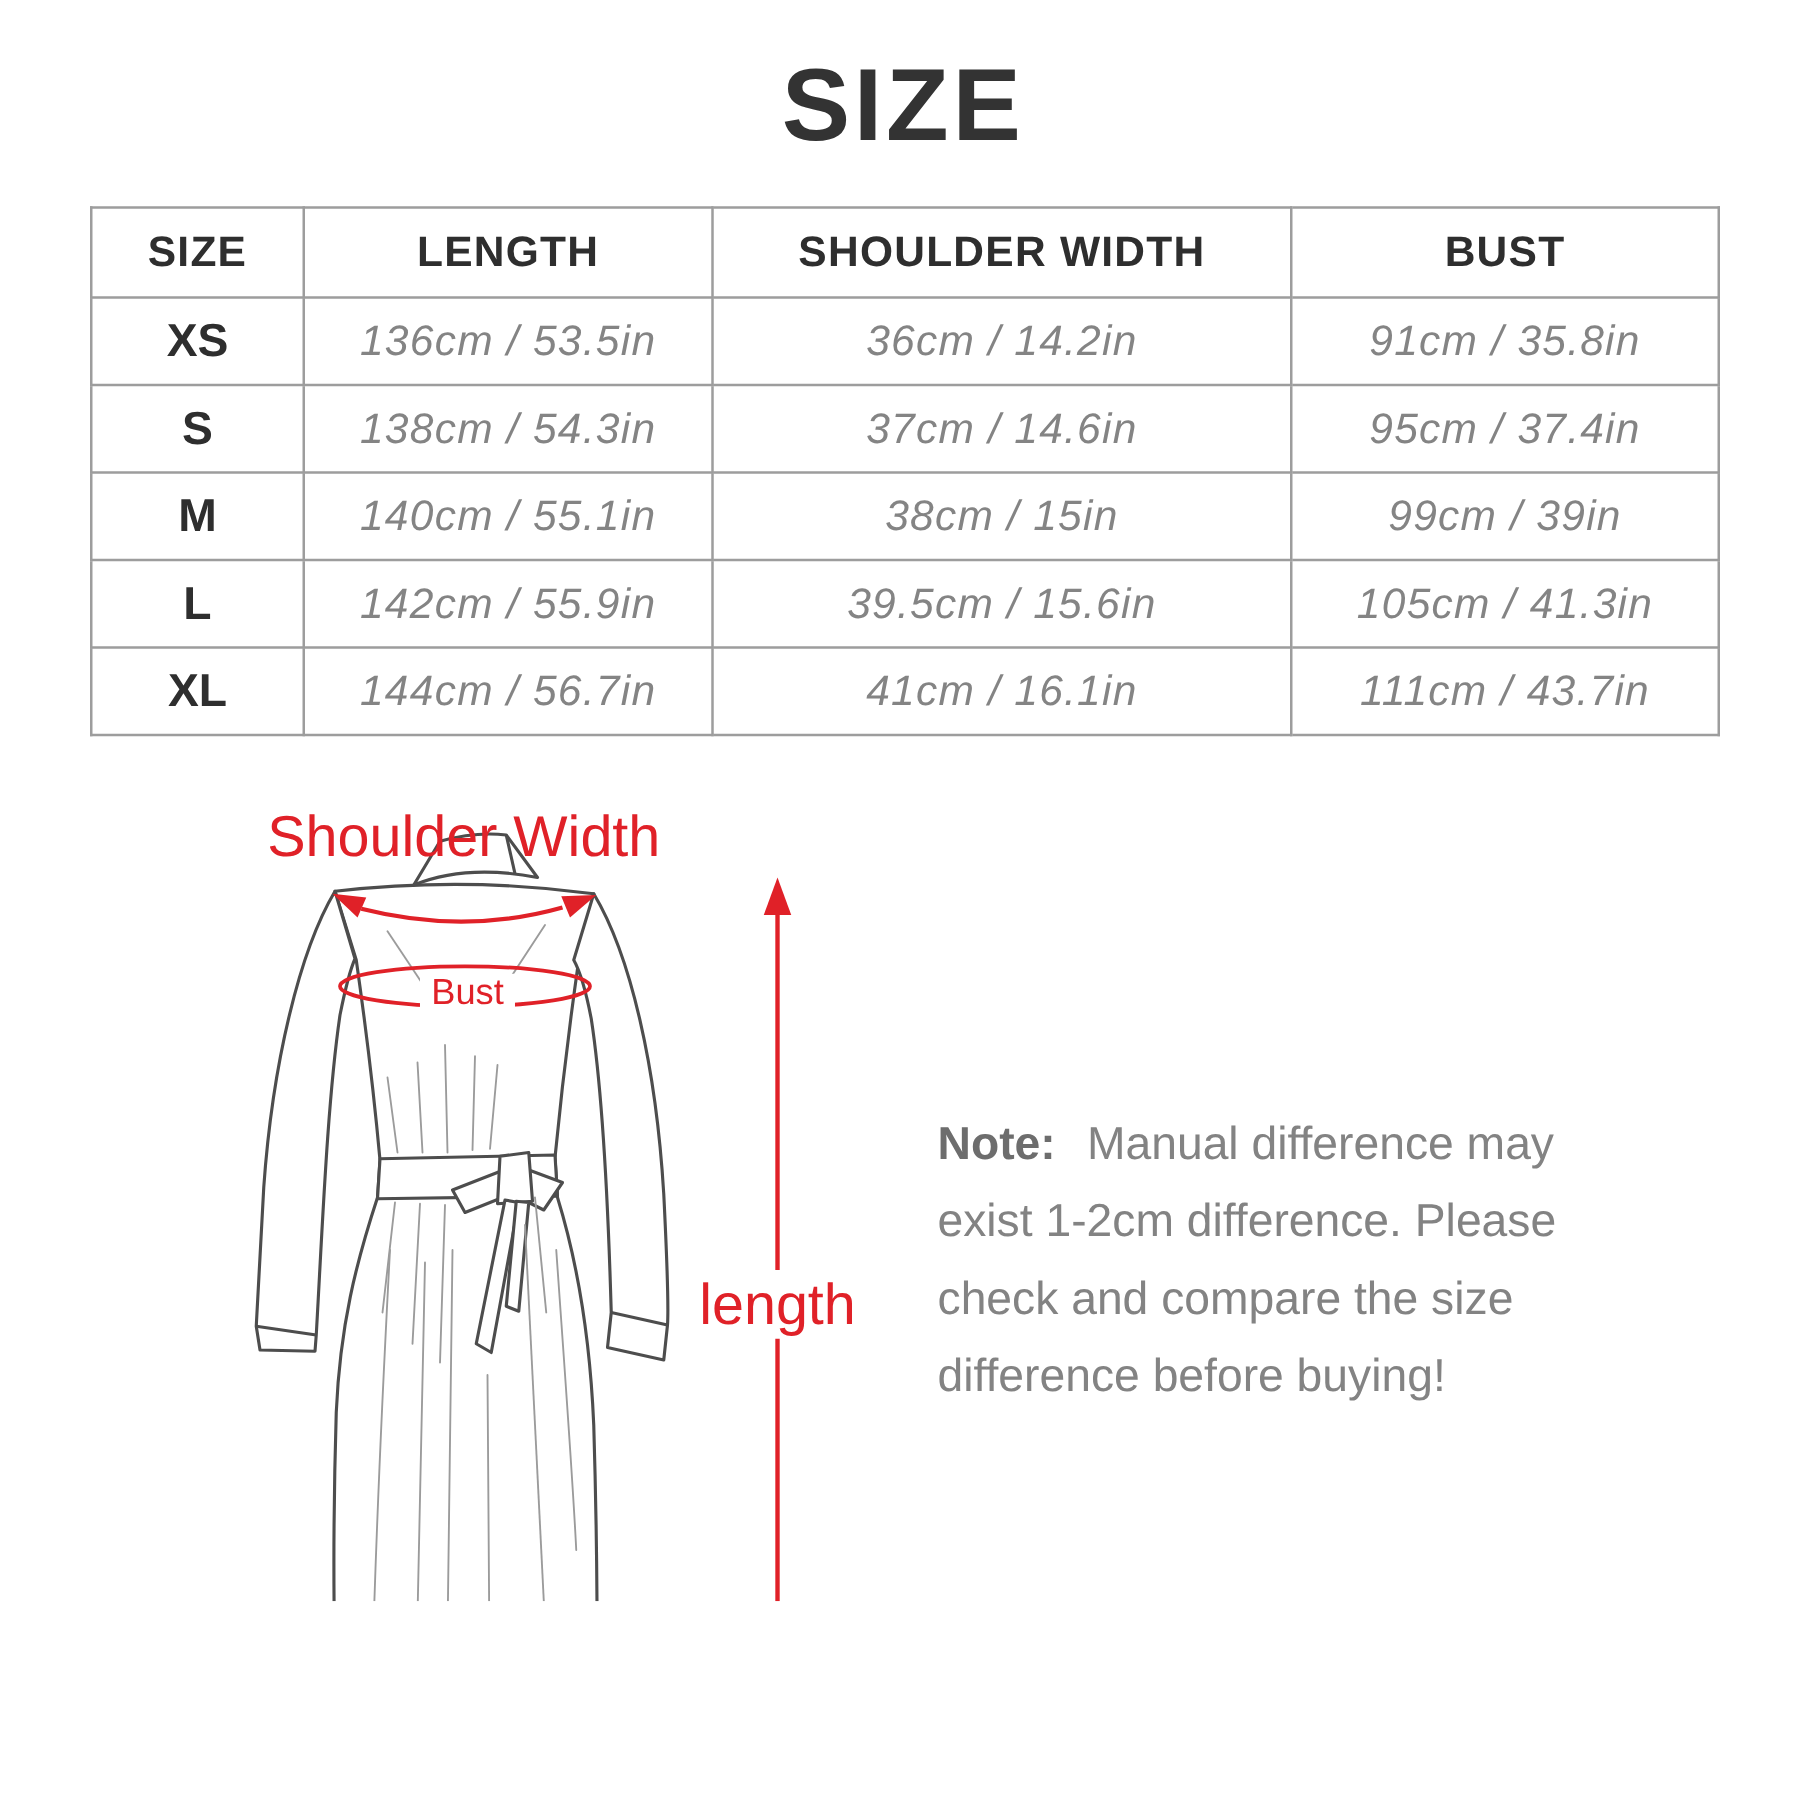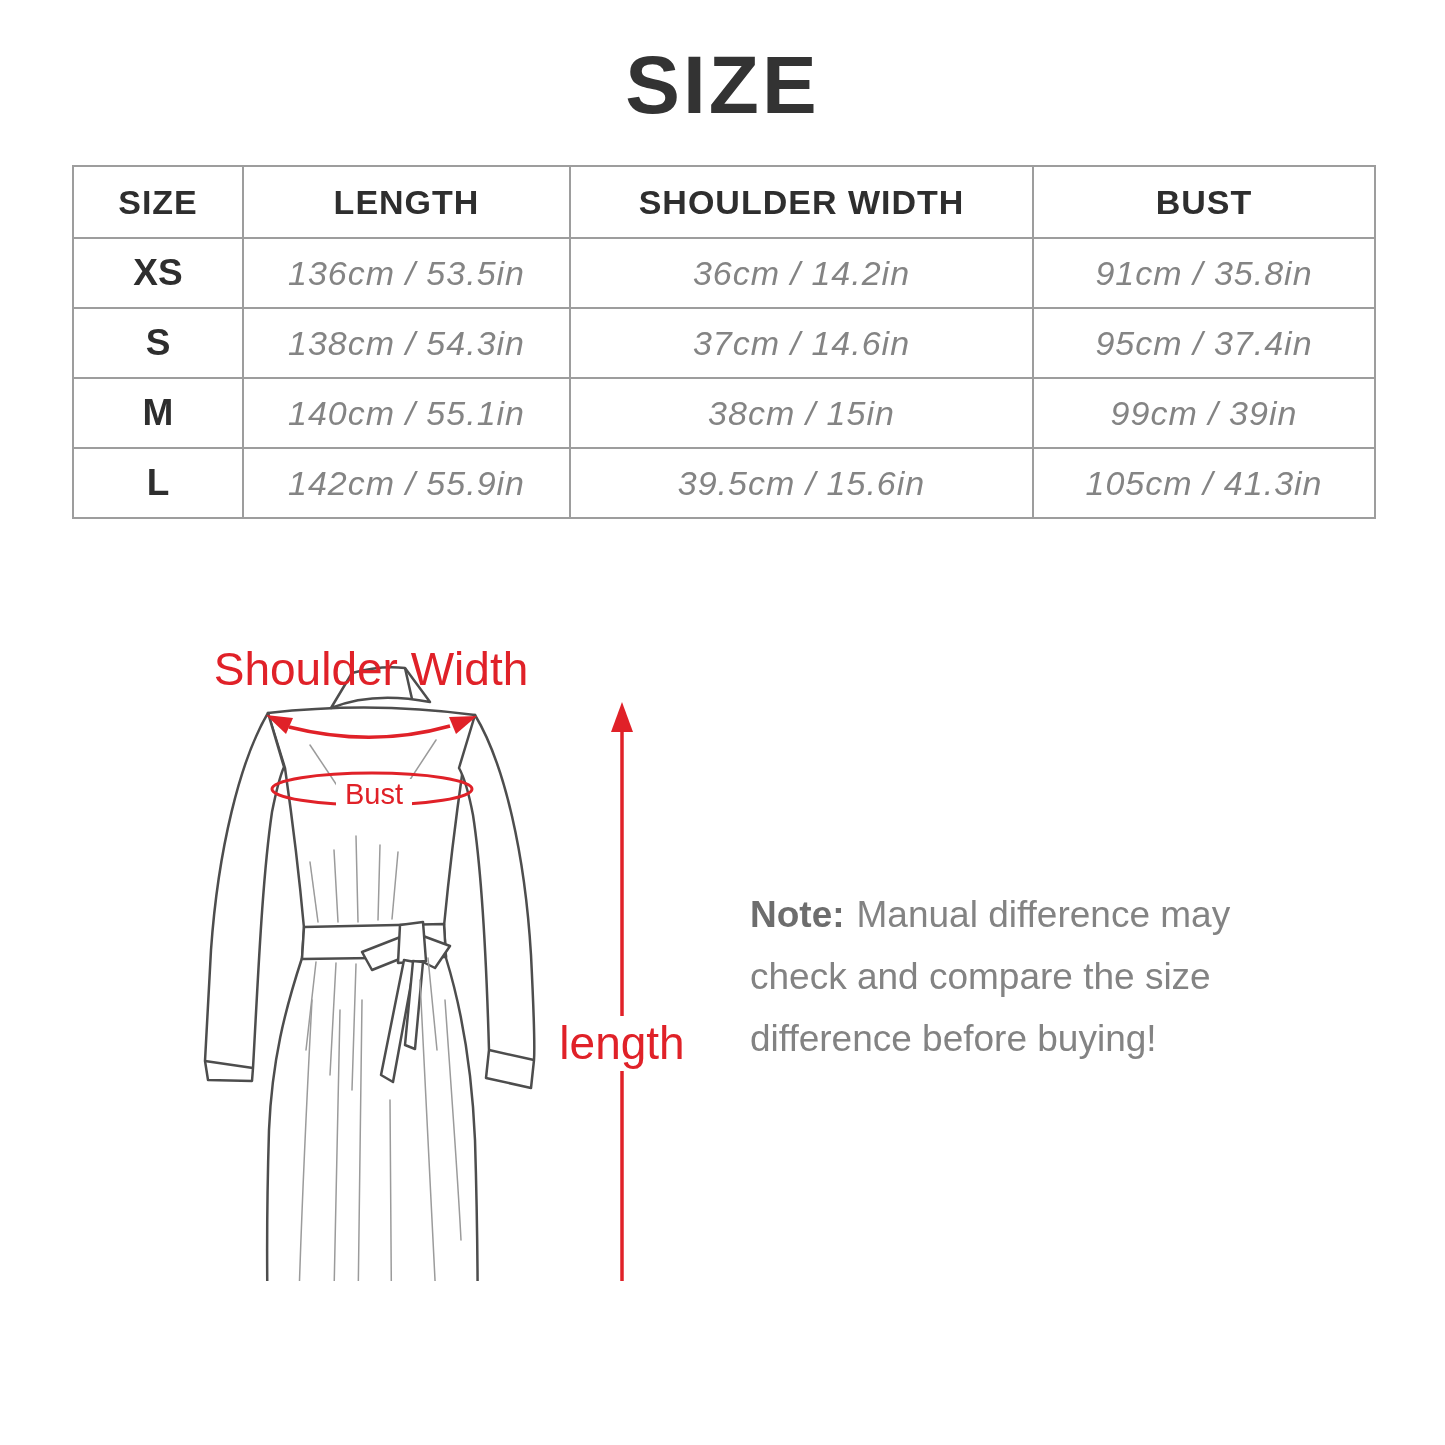--- a/index.html
+++ b/index.html
@@ -26,21 +26,21 @@
   .red-label{
     position:absolute;color:#e02128;white-space:nowrap;line-height:1.1;
   }
   .lab-shoulder{left:371px;top:644px;transform:translateX(-50%);font-size:46px;}
   .lab-bust{left:374px;top:779px;transform:translateX(-50%);font-size:29px;background:#ffffff;padding:0 9px;}
   .lab-length{left:622px;top:1016px;transform:translateX(-50%);font-size:46px;background:#ffffff;padding:2px 12px;}
   .note{
     position:absolute;left:750px;top:884px;width:580px;
     font-size:37px;line-height:62px;color:#838383;
   }
-  .note-label{font-weight:bold;color:#6d6d6d;margin-right:12px;}
+  .note-label{font-weight:bold;color:#6d6d6d;margin-right:25px;}
 </style>
 </head>
 <body>
 
 <div class="canvas">
 
   <div class="title">SIZE</div>
 
   <table class="size-table">
     <colgroup>
@@ -72,20 +72,26 @@
       <td class="size-cell">M</td>
       <td class="val-cell">140cm / 55.1in</td>
       <td class="val-cell">38cm / 15in</td>
       <td class="val-cell">99cm / 39in</td>
     </tr>
     <tr>
       <td class="size-cell">L</td>
       <td class="val-cell">142cm / 55.9in</td>
       <td class="val-cell">39.5cm / 15.6in</td>
       <td class="val-cell">105cm / 41.3in</td>
+    </tr>
+    <tr>
+      <td class="size-cell">XL</td>
+      <td class="val-cell">144cm / 56.7in</td>
+      <td class="val-cell">41cm / 16.1in</td>
+      <td class="val-cell">111cm / 43.7in</td>
     </tr>
   </tbody>
     </table>
 
   <svg class="diagram-svg" viewBox="0 0 1445 1445">
 
     <g fill="#ffffff" stroke="#4d4d4d" stroke-width="2.5" stroke-linejoin="round">
 
       <path d="
         M 268,713 Q 372,701 475,715
@@ -157,17 +163,18 @@
       </g>
     </g>
   </svg>
 
   <div class="red-label lab-shoulder">Shoulder Width</div>
   <div class="red-label lab-bust">Bust</div>
   <div class="red-label lab-length">length</div>
 
   <div class="note">
     <div class="note-line"><span class="note-label">Note:</span><span>Manual difference may</span></div>
+    <div class="note-line">exist 1-2cm difference. Please</div>
     <div class="note-line">check and compare the size</div>
     <div class="note-line">difference before buying!</div>
   </div>
 
 </div>
 
 </body></html>

